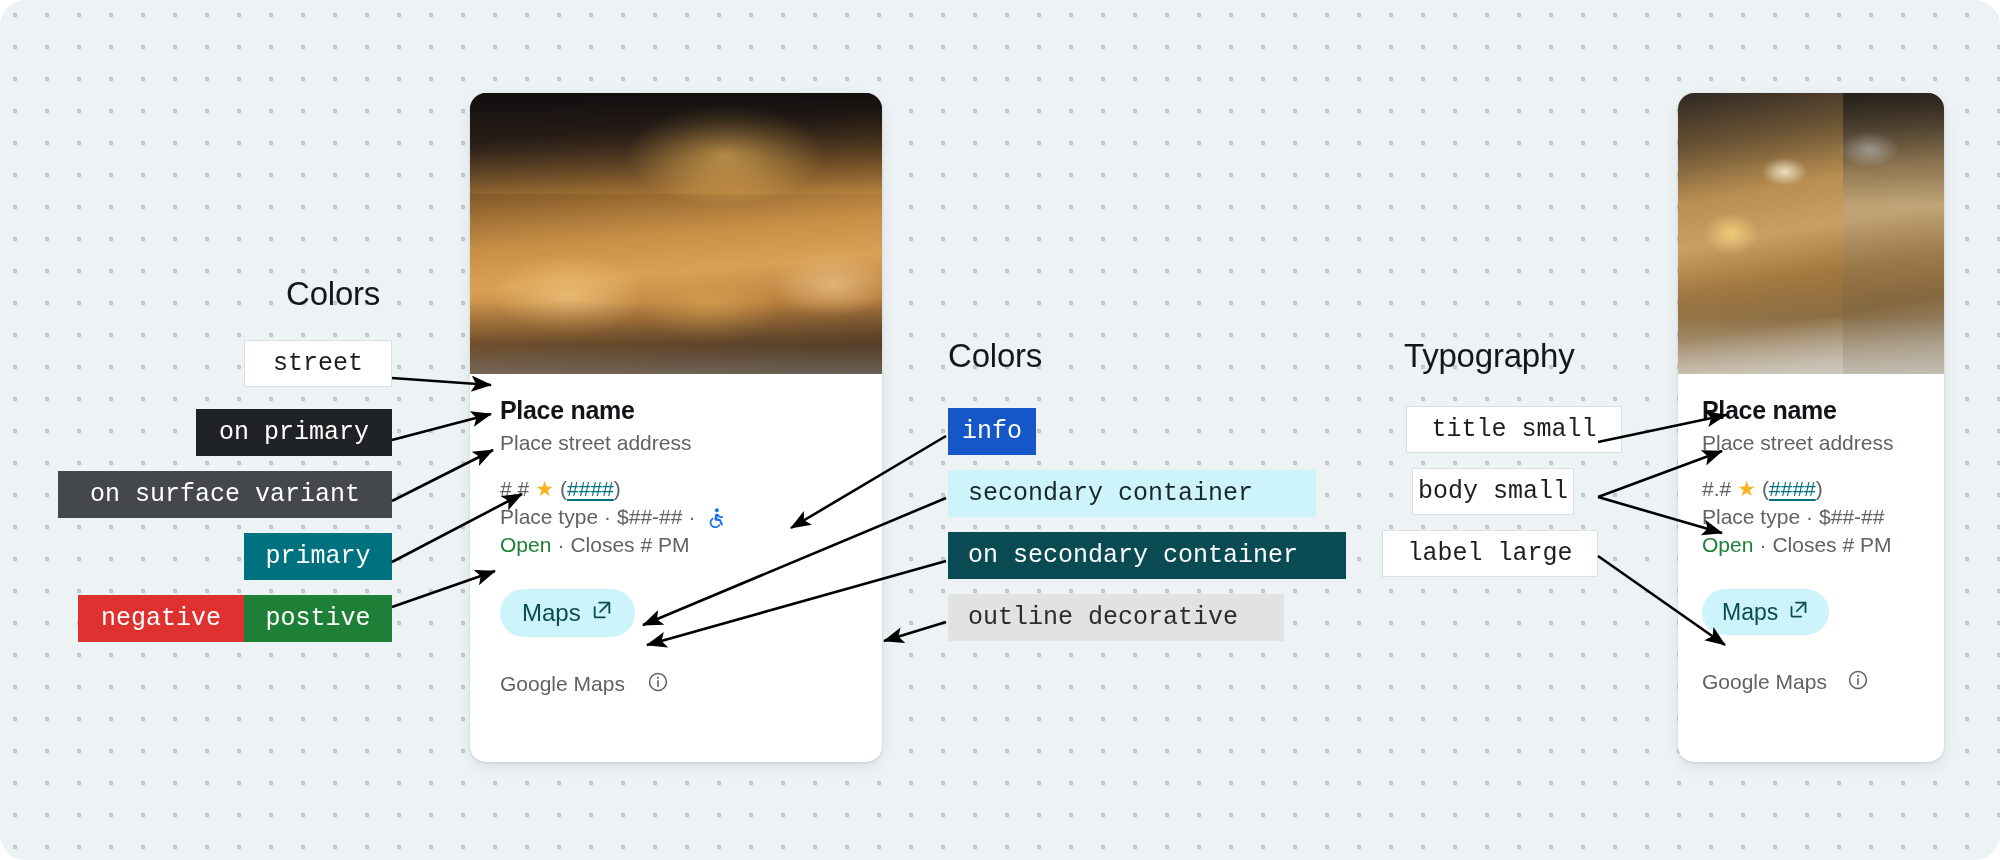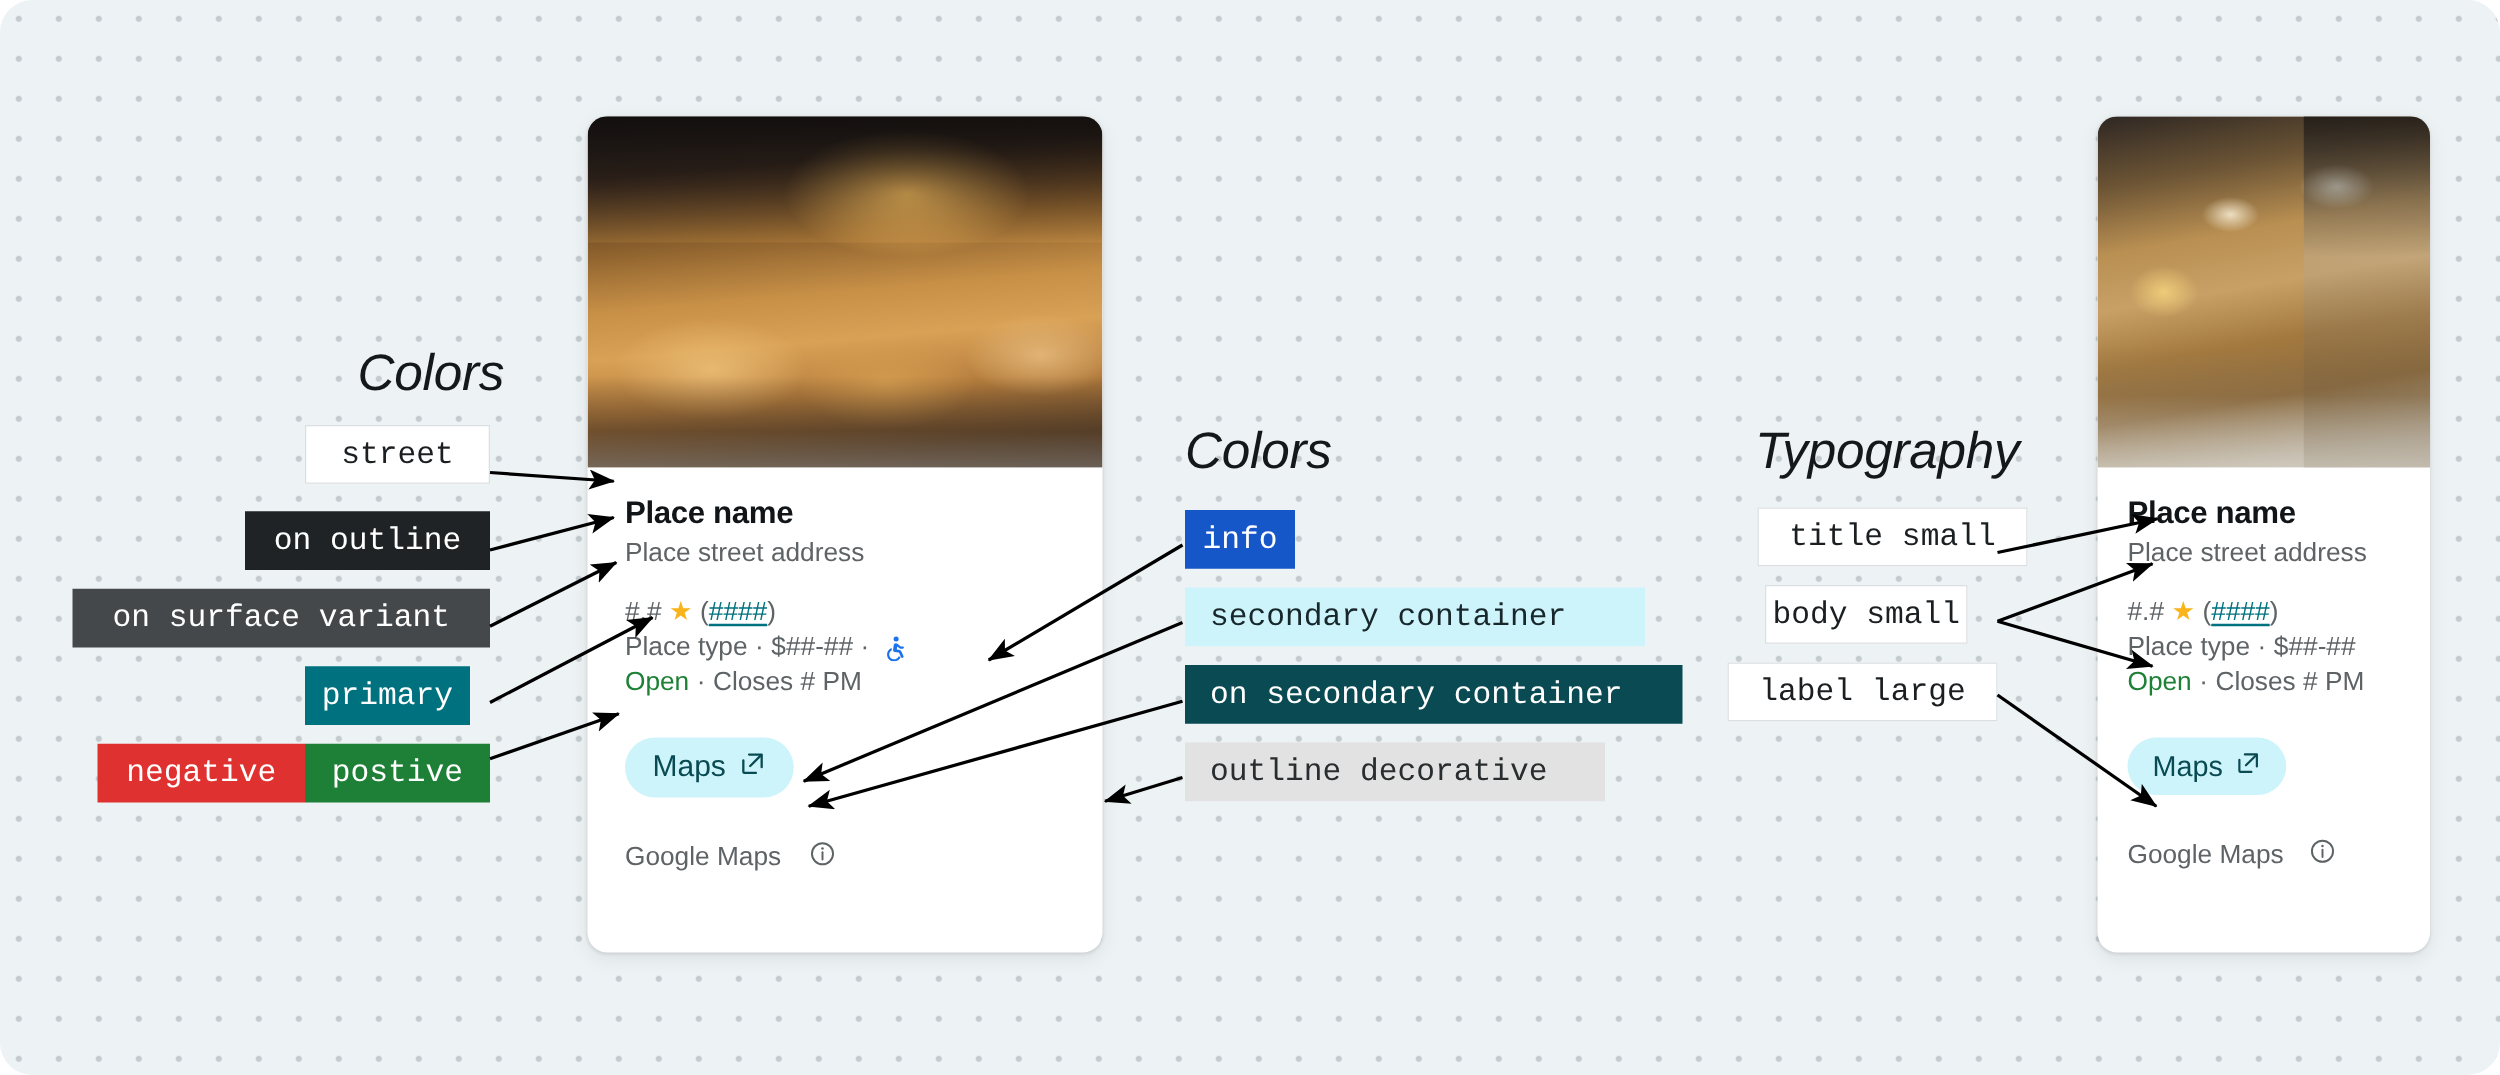--- a/index.html
+++ b/index.html
@@ -22,26 +22,25 @@
     background-size: 32px 32px;
     background-position: 63px 63px;
     border-radius: 26px;
     overflow: hidden;
   }
 
   
   .section-title {
     position: absolute;
     font-family: "Liberation Sans", sans-serif;
-    font-size: 41px;
+    font-size: 33px;
     font-weight: 400;
     color: #14181a;
     letter-spacing: -0.2px;
     white-space: nowrap;
-    font-style: italic;
   }
   #title-colors-left  { left: 286px;  top: 275px; }
   #title-colors-mid   { left: 948px;  top: 337px; }
   #title-typography   { left: 1404px; top: 337px; }
 
   
   .chip {
     position: absolute;
     display: flex;
     align-items: center;
@@ -55,21 +54,21 @@
   }
   .chip-outlined { border: 1px solid #dcdfe1; }
 
   
   #chip-surface          { left: 244px; top: 340px; width: 148px; justify-content: center;
                            background: #ffffff; color: #1b1f21; }
   #chip-on-surface       { left: 196px; top: 409px; width: 196px; justify-content: center;
                            background: #202325; color: #ffffff; }
   #chip-on-surf-variant  { left: 58px;  top: 471px; width: 334px; justify-content: center;
                            background: #45484a; color: #ffffff; }
-  #chip-primary          { left: 244px; top: 533px; width: 132px; justify-content: center;
+  #chip-primary          { left: 244px; top: 533px; width: 148px; justify-content: center;
                            background: #00717f; color: #ffffff; }
   #chip-negative         { left: 78px;  top: 595px; width: 166px; justify-content: center;
                            background: #e03131; color: #ffffff; }
   #chip-postive          { left: 244px; top: 595px; width: 148px; justify-content: center;
                            background: #1e8036; color: #ffffff; }
 
   
   #chip-info             { left: 948px;  top: 408px; width: 88px;  justify-content: center;
                            background: #1557c8; color: #ffffff; }
   #chip-sec-container    { left: 948px;  top: 470px; width: 368px; justify-content: flex-start;
@@ -202,21 +201,21 @@
 </head>
 <body>
 
 <div id="canvas">
 
   <div class="section-title" id="title-colors-left">Colors</div>
   <div class="section-title" id="title-colors-mid">Colors</div>
   <div class="section-title" id="title-typography">Typography</div>
 
   <div class="chip chip-outlined" id="chip-surface">street</div>
-  <div class="chip" id="chip-on-surface">on outline</div>
+  <div class="chip" id="chip-on-surface">on primary</div>
   <div class="chip" id="chip-on-surf-variant">on surface variant</div>
   <div class="chip" id="chip-primary">primary</div>
   <div class="chip" id="chip-negative">negative</div>
   <div class="chip" id="chip-postive">postive</div>
 
   <div class="chip" id="chip-info">info</div>
   <div class="chip" id="chip-sec-container">secondary container</div>
   <div class="chip" id="chip-on-sec-container">on secondary container</div>
   <div class="chip" id="chip-outline-deco">outline decorative</div>
 

